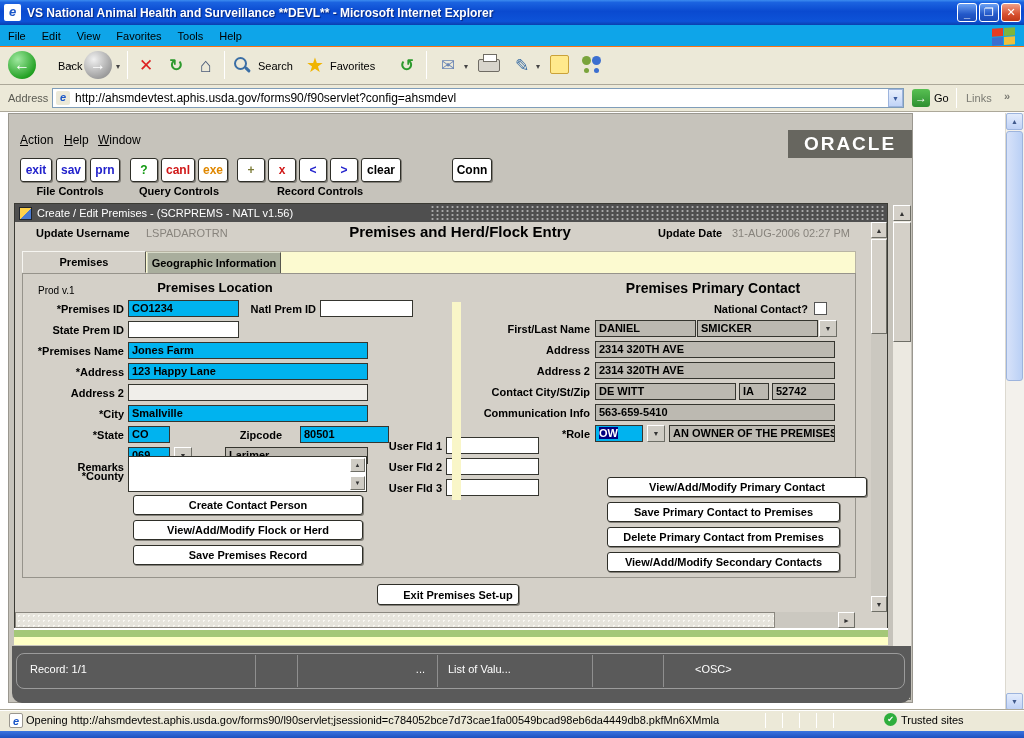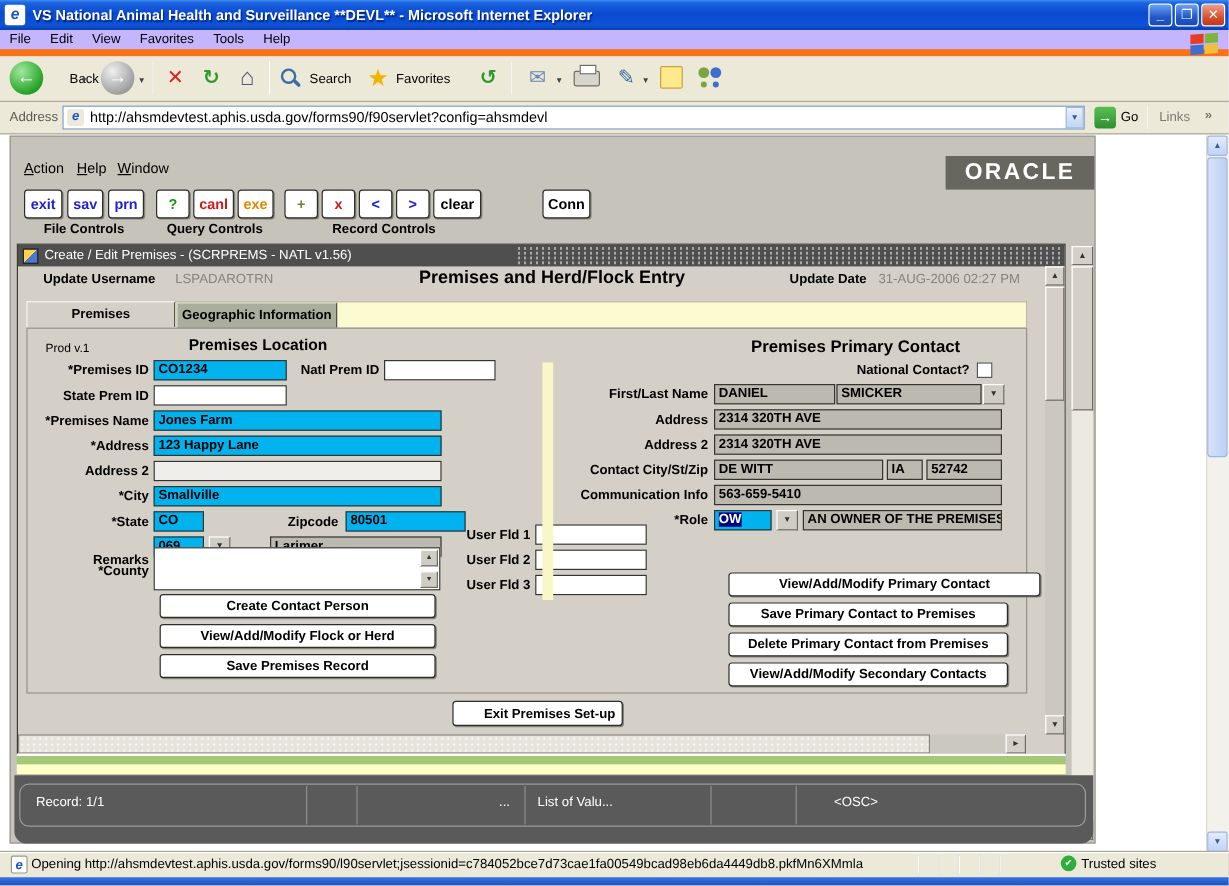--- a/index.html
+++ b/index.html
@@ -8,21 +8,21 @@
   .ab { position:absolute; }
   .b { font-weight:bold; }
   .nw { white-space:nowrap; }
   
   .titlebar { left:0; top:0; width:1024px; height:25px; background:linear-gradient(180deg,#3c8cf0 0%,#1b63e0 10%,#0a4ad0 45%,#0d53d8 85%,#0a3fae 100%); display:flex; align-items:center; }
   .titlebar .ttl { color:#fff; font-weight:bold; font-size:12px; margin-left:6px; text-shadow:1px 1px 1px #00227a; }
   .ie-ico { width:17px; height:17px; margin-left:4px; background:#fff; border-radius:2px; color:#1a56c8; font-weight:bold; font-style:italic; font-size:13px; text-align:center; line-height:16px; }
   .capbtn { position:absolute; top:3px; width:20px; height:19px; border:1px solid #fff; border-radius:3px; background:linear-gradient(180deg,#6ba1f4,#2358c8 60%,#1b4ab8); color:#fff; font-size:11px; font-weight:bold; display:flex; align-items:center; justify-content:center; }
   .capbtn.close { background:linear-gradient(180deg,#f0a088,#d85030 60%,#c03818); }
   
-  .menubar { left:0; top:25px; width:1024px; height:22px; background:#c4b5fd; border-bottom:6px solid #f97316; display:flex; align-items:center; }
+  .menubar { left:0; top:25px; width:1024px; height:22px; background:#0ea5e9; border-bottom:1px solid #f97316; display:flex; align-items:center; }
   .menuitem { padding:0 8px; font-size:11px; }
   .winflag { position:absolute; left:992px; top:28px; width:25px; height:18px; display:grid; grid-template-columns:11px 11px; grid-template-rows:8px 8px; gap:1px; transform:skewY(-4deg); }
   .winflag i { display:block; }
   .toolbar { left:0; top:47px; width:1024px; height:38px; background:#ece9d8; border-bottom:1px solid #aca899; }
   .circ { position:absolute; top:51px; width:28px; height:28px; border-radius:50%; color:#fff; font-size:16px; font-weight:bold; display:flex; align-items:center; justify-content:center; }
   .circ.green { background:radial-gradient(circle at 35% 30%,#9fe89f,#1e9e1e 75%); }
   .circ.gray { background:radial-gradient(circle at 35% 30%,#f0f0f0,#9a9a9a 75%); }
   .tbtxt { position:absolute; top:60px; font-size:11px; }
   .caret { position:absolute; font-size:8px; color:#444; }
   .tbico { position:absolute; top:53px; width:24px; height:24px; display:flex; align-items:center; justify-content:center; font-size:17px; font-weight:bold; }
@@ -207,21 +207,21 @@
 <div class="fld cyan" style="left:128px; top:300px; width:111px;">CO1234</div>
 <div class="lbl" style="left:240px; top:303px; width:76px;">Natl Prem ID</div>
 <div class="fld wh" style="left:320px; top:300px; width:93px;"></div>
 <div class="fld wh" style="left:128px; top:321px; width:111px;"></div>
 <div class="fld cyan" style="left:128px; top:342px; width:240px;">Jones Farm</div>
 <div class="fld cyan" style="left:128px; top:363px; width:240px;">123 Happy Lane</div>
 <div class="fld dis" style="left:128px; top:384px; width:240px;"></div>
 <div class="fld cyan" style="left:128px; top:405px; width:240px;">Smallville</div>
 <div class="fld cyan" style="left:128px; top:426px; width:42px;">CO</div>
 <div class="lbl" style="left:210px; top:429px; width:72px;">Zipcode</div>
-<div class="fld cyan" style="left:288px; top:426px; width:100px;">80501</div>
+<div class="fld cyan" style="left:300px; top:426px; width:89px;">80501</div>
 <div class="fld cyan" style="left:128px; top:447px; width:42px;">069</div>
 <div class="dd" style="left:174px; top:447px;">▼</div>
 <div class="fld ro" style="left:225px; top:447px; width:143px;">Larimer</div>
 <div class="fld wh" style="left:128px; top:456px; width:239px; height:36px;"></div>
 <div class="minibtn" style="left:350px; top:458px;">▲</div>
 <div class="minibtn" style="left:350px; top:476px;">▼</div>
 
 <div class="lbl" style="left:378px; top:440px; width:64px;">User Fld 1</div>
 <div class="fld wh" style="left:446px; top:437px; width:93px;"></div>
 <div class="lbl" style="left:378px; top:461px; width:64px;">User Fld 2</div>

